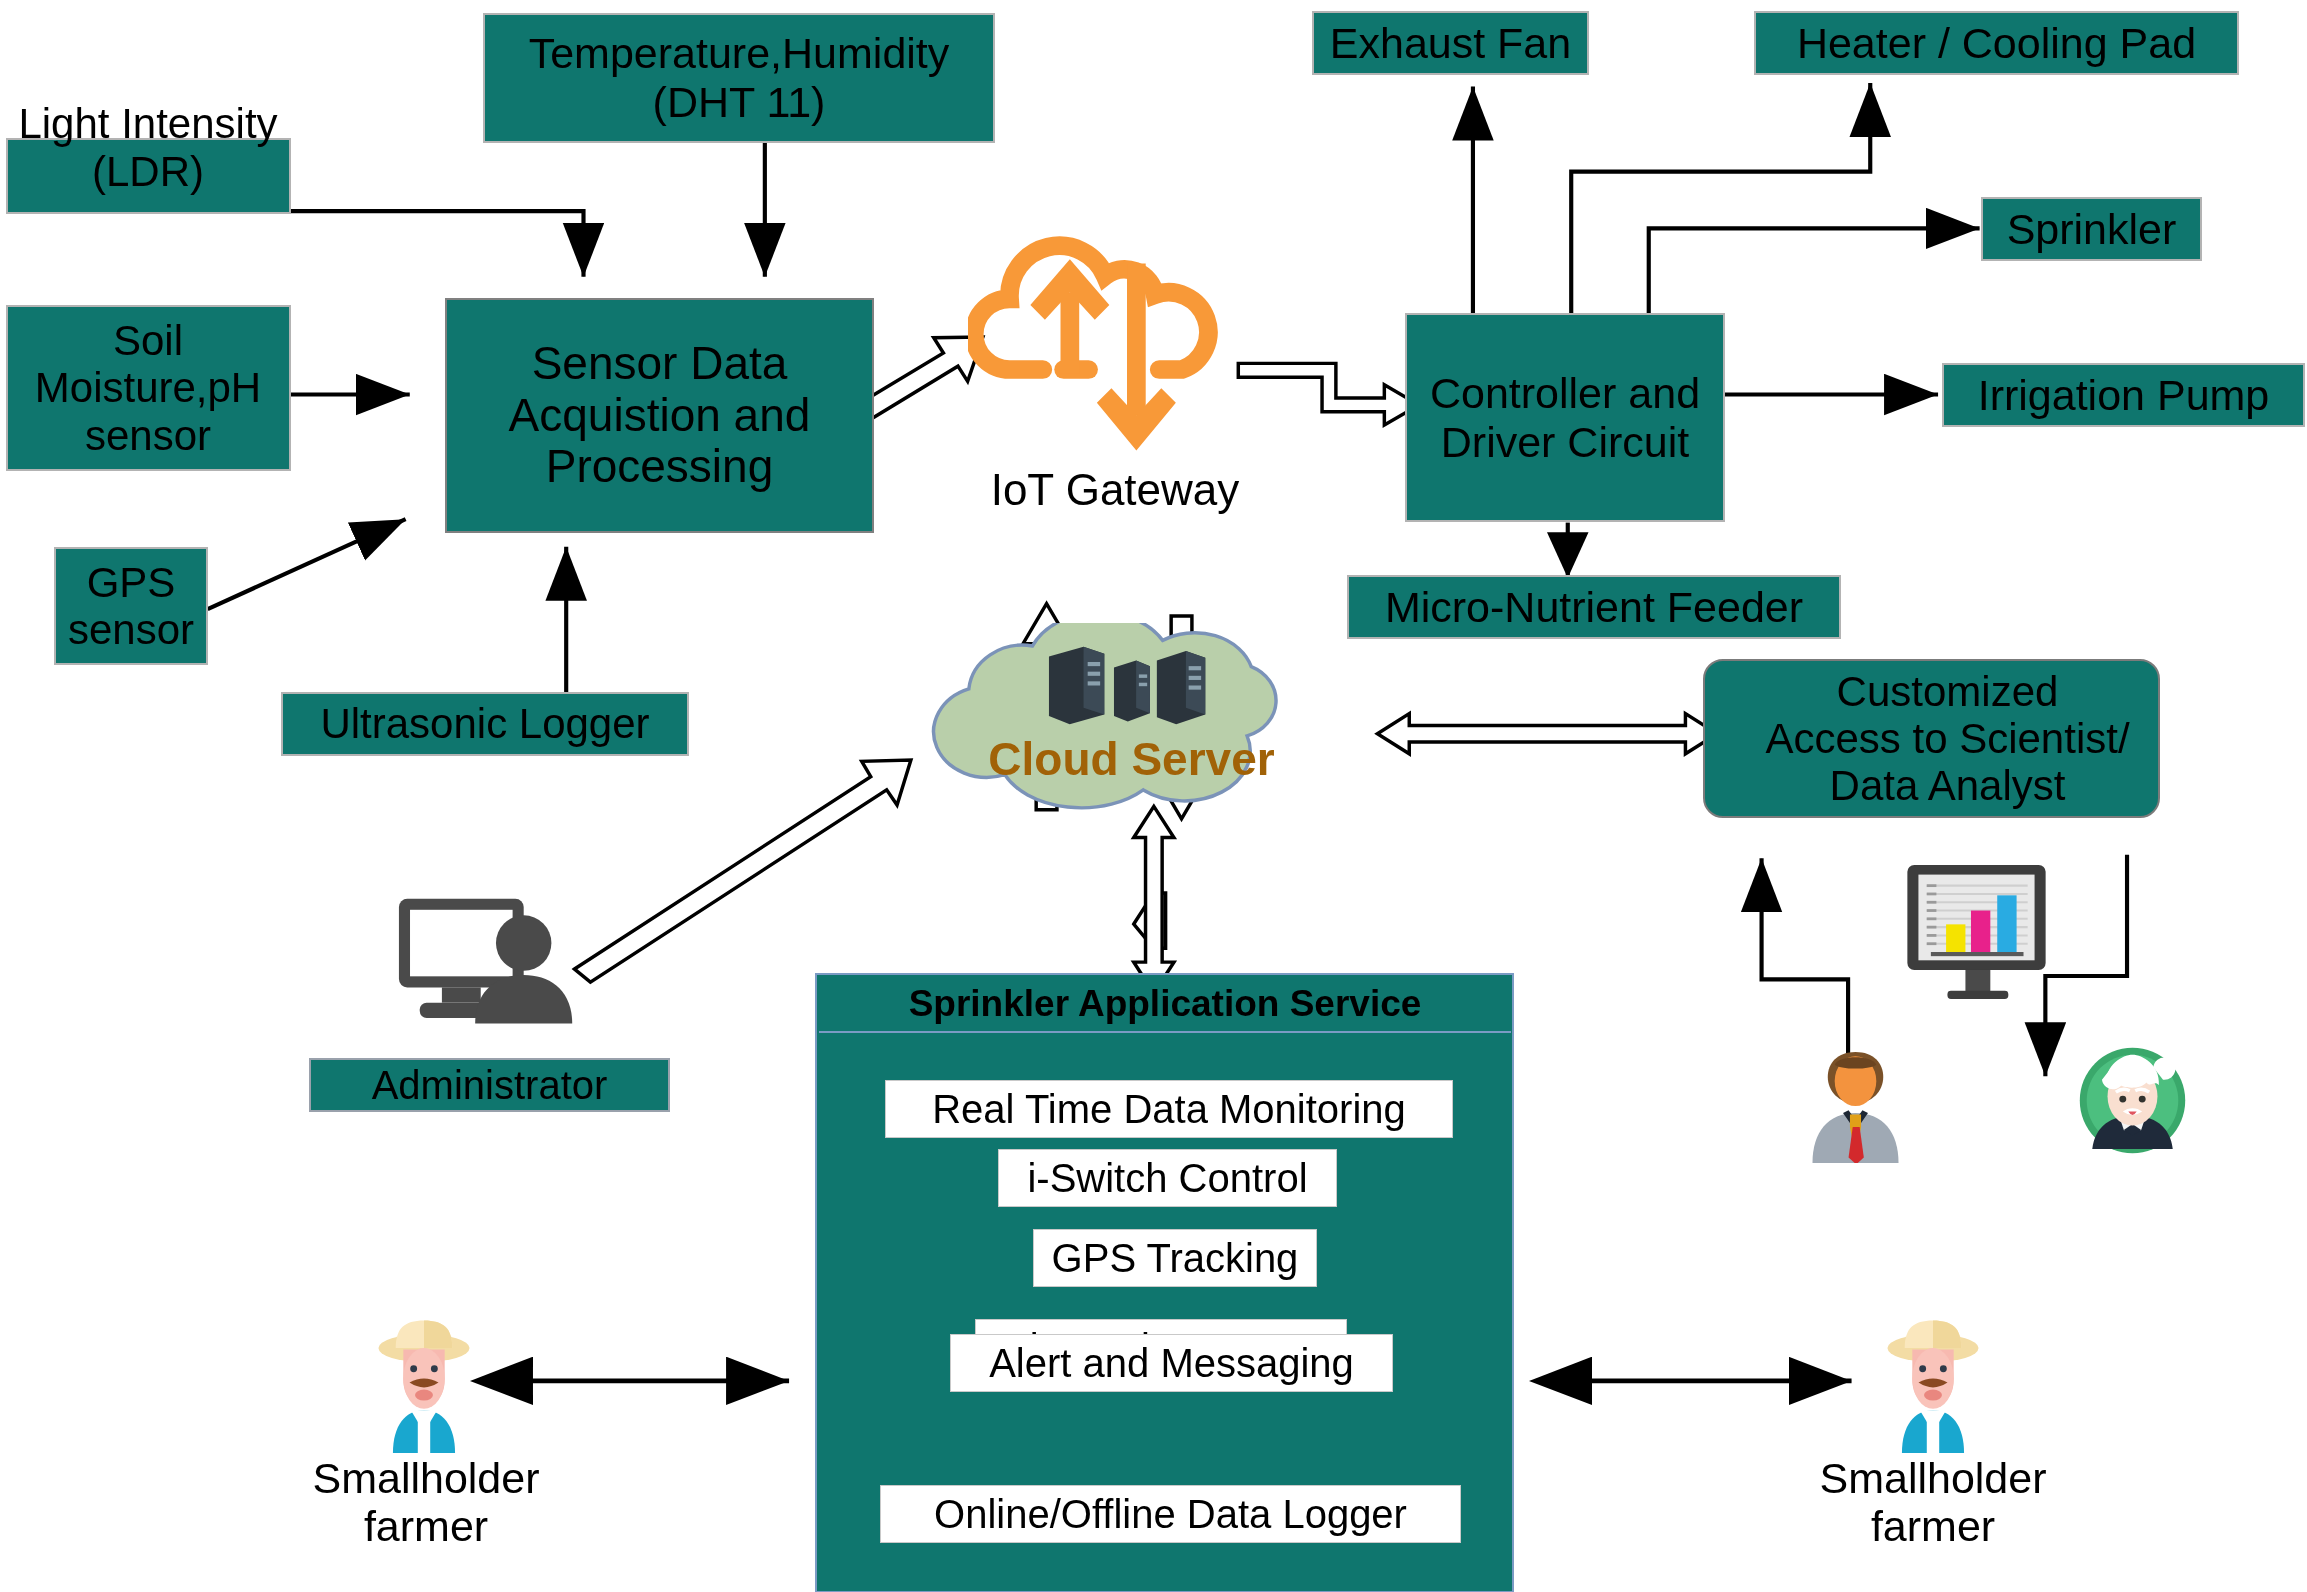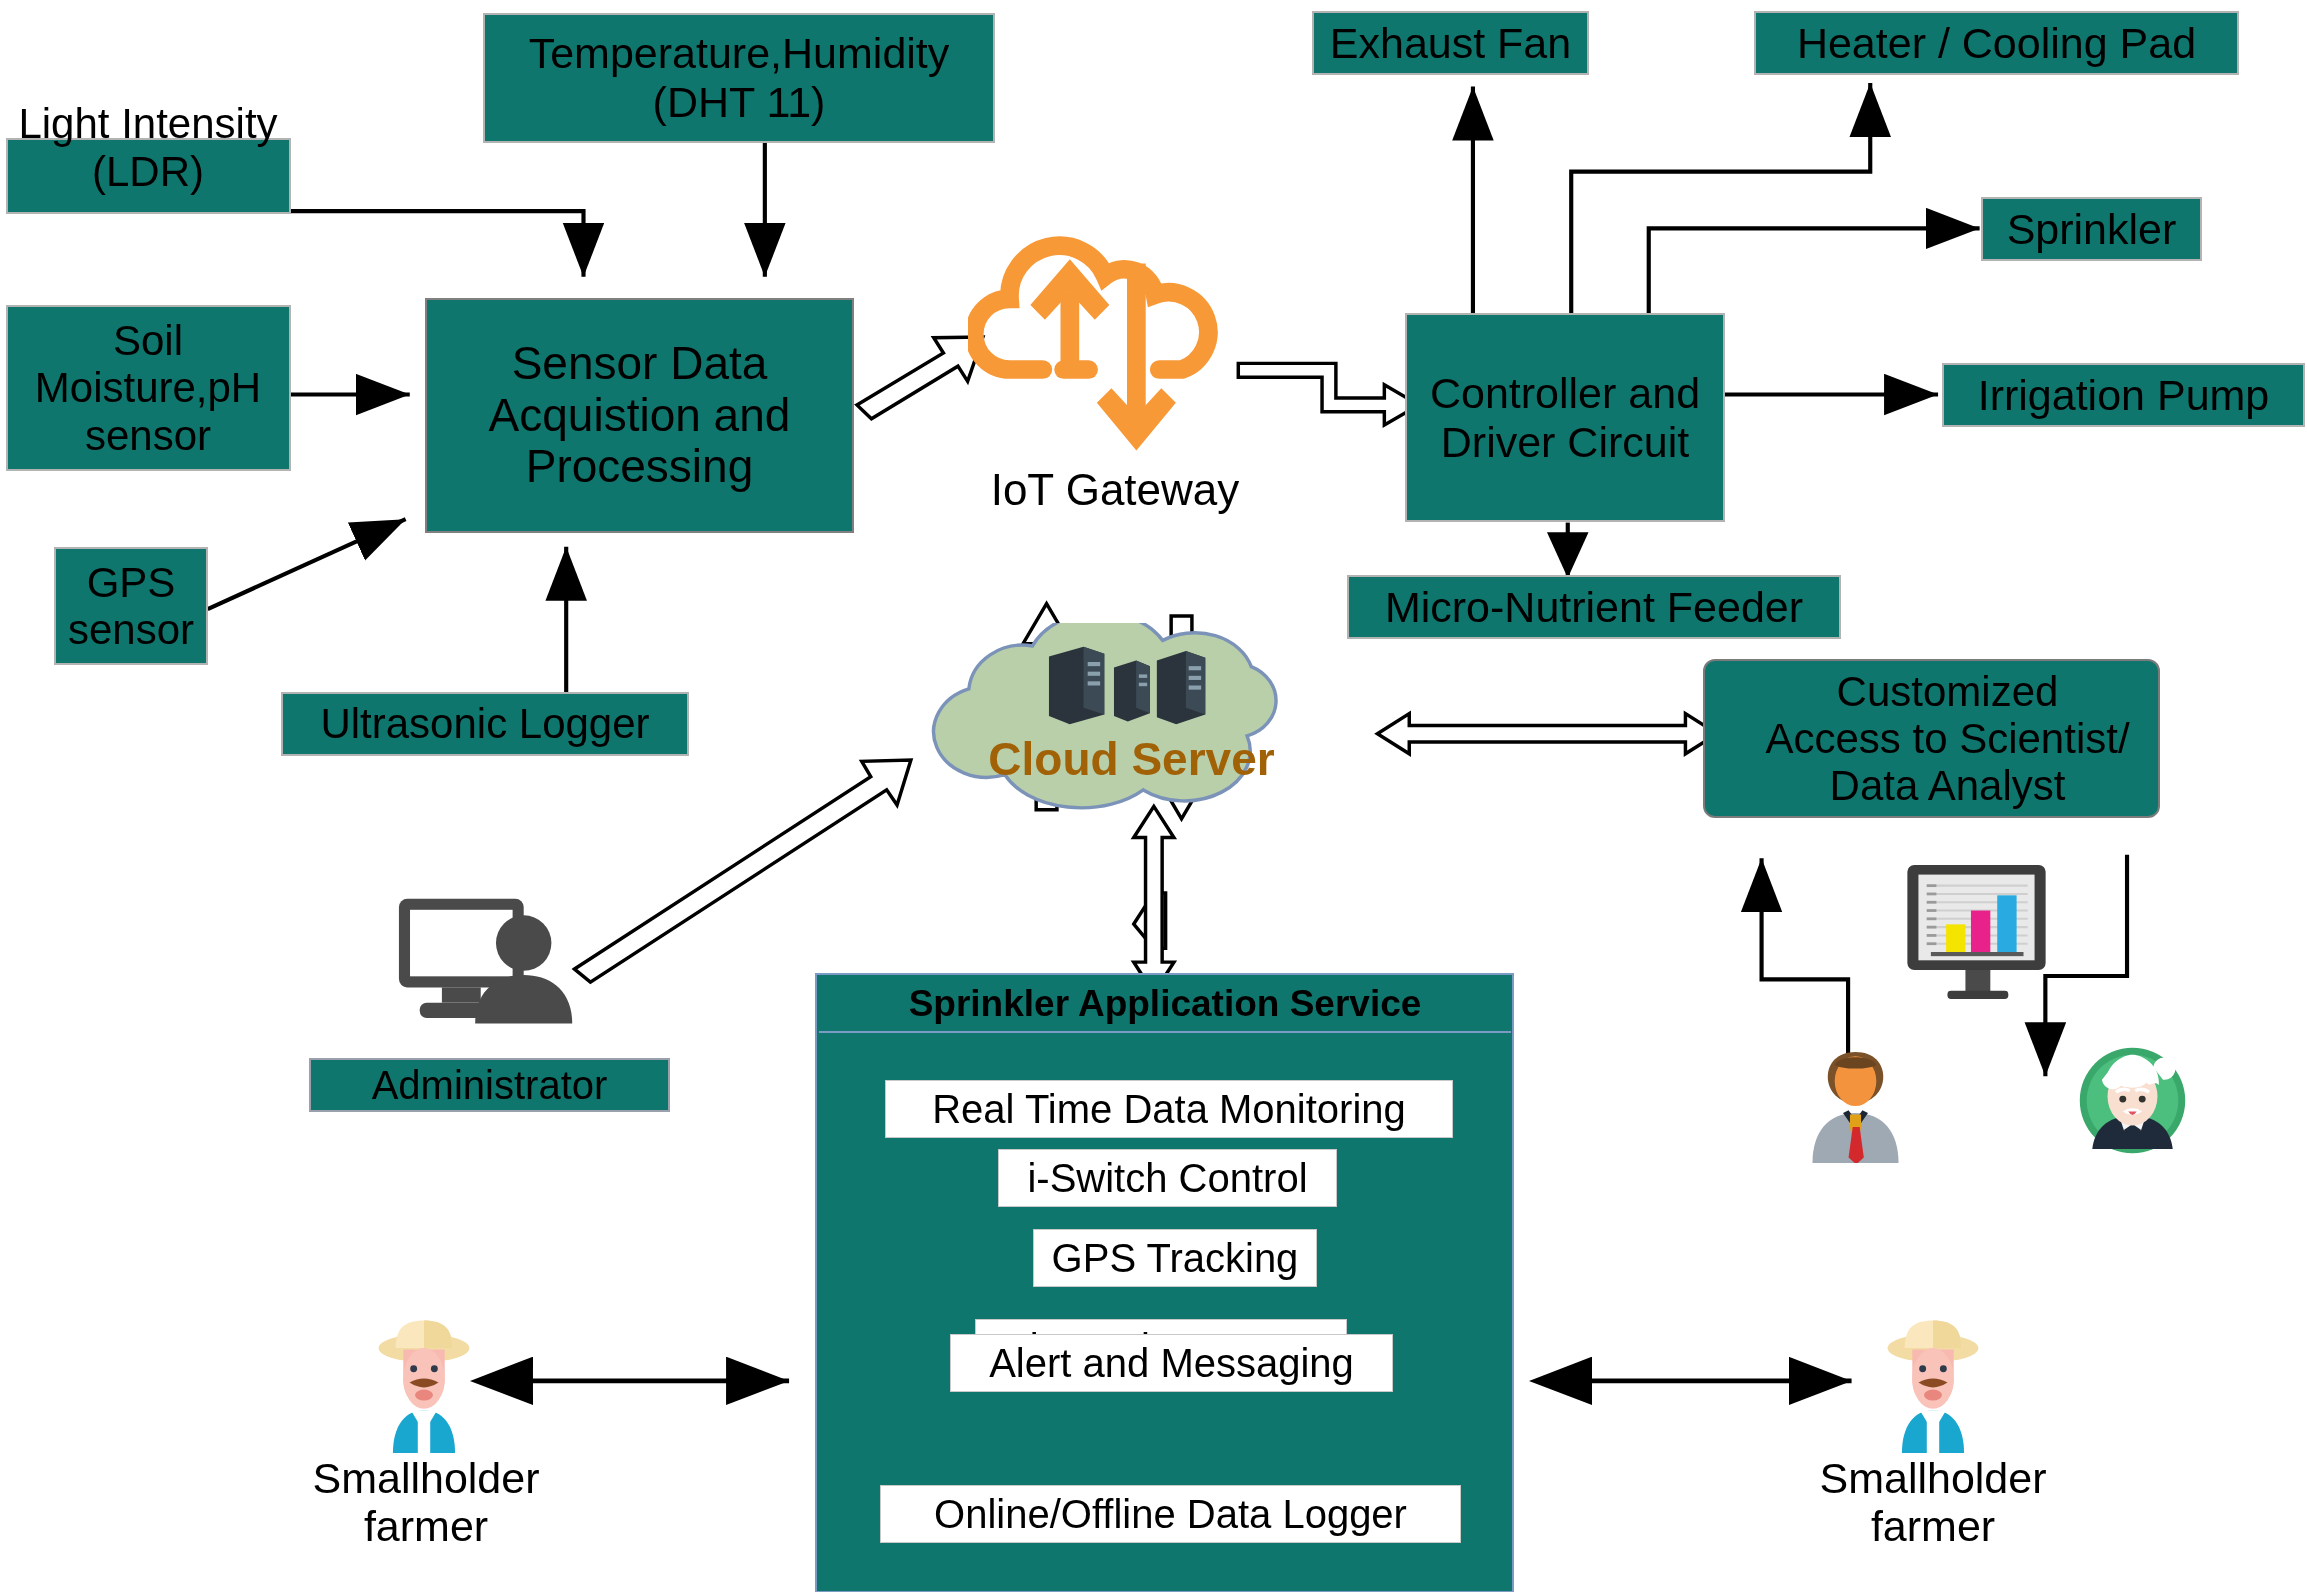--- a/index.html
+++ b/index.html
@@ -15,21 +15,21 @@
     color:#000;
     display:flex;
     align-items:center;
     justify-content:center;
     text-align:center;
     line-height:1.12;
     font-weight:400;
     white-space:pre-line;
   }
   .nbox.dark{border-color:#808080;}
-  .nbox.round{border-radius:12px;border-color:#7b7b7b;padding-left:32px;}
+  .nbox.round{border-radius:20px;border-color:#7b7b7b;padding-left:32px;}
   .nbox.blue{border-color:#7b9bc4;border-width:2.1px;}
 
   .plain{
     position:absolute;
     text-align:center;
     color:#000;
     white-space:pre-line;
     line-height:1.12;
   }
 
@@ -139,21 +139,21 @@
 
   <div class="nbox" style="left:5.5px;top:305px;width:285px;height:166px;font-size:42px;">Soil
 Moisture,pH
 sensor</div>
 
   <div class="nbox" style="left:54px;top:547px;width:154px;height:118px;font-size:42px;">GPS
 sensor</div>
 
   <div class="nbox" style="left:281px;top:692px;width:408px;height:64px;font-size:42px;">Ultrasonic Logger</div>
 
-  <div class="nbox dark" style="left:425px;top:298px;width:429px;height:235px;font-size:46px;">Sensor Data
+  <div class="nbox dark" style="left:445px;top:298px;width:429px;height:235px;font-size:46px;">Sensor Data
 Acquistion and
 Processing</div>
 
   <div class="iconwrap" style="left:968px;top:197px;width:291px;height:291px;">
     <svg width="291" height="291" viewBox="0 0 140 140">
       <g fill="none" stroke="#F89938" stroke-width="9" stroke-linecap="round">
 
         <path d="M36 83 H20 A17 17 0 0 1 20 49 A24 24 0 0 1 66 38 A15 15 0 0 1 90 47
                  A17 17 0 0 1 103 83 H92"></path>
         <path d="M46 83 H58"></path>

